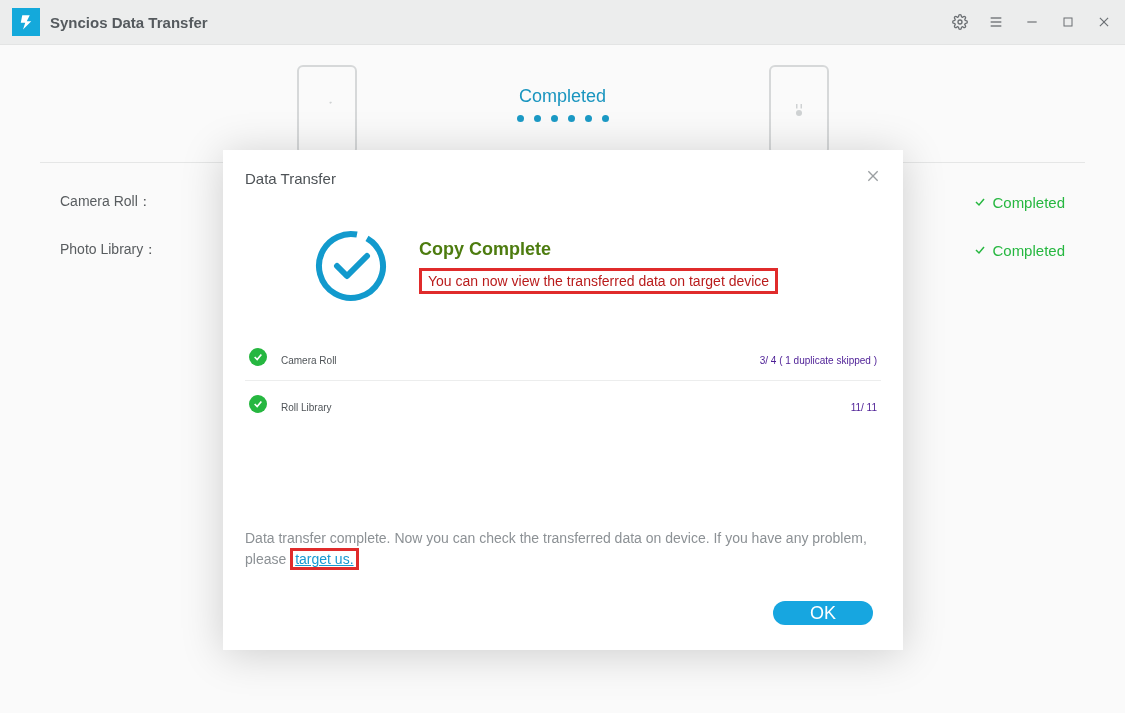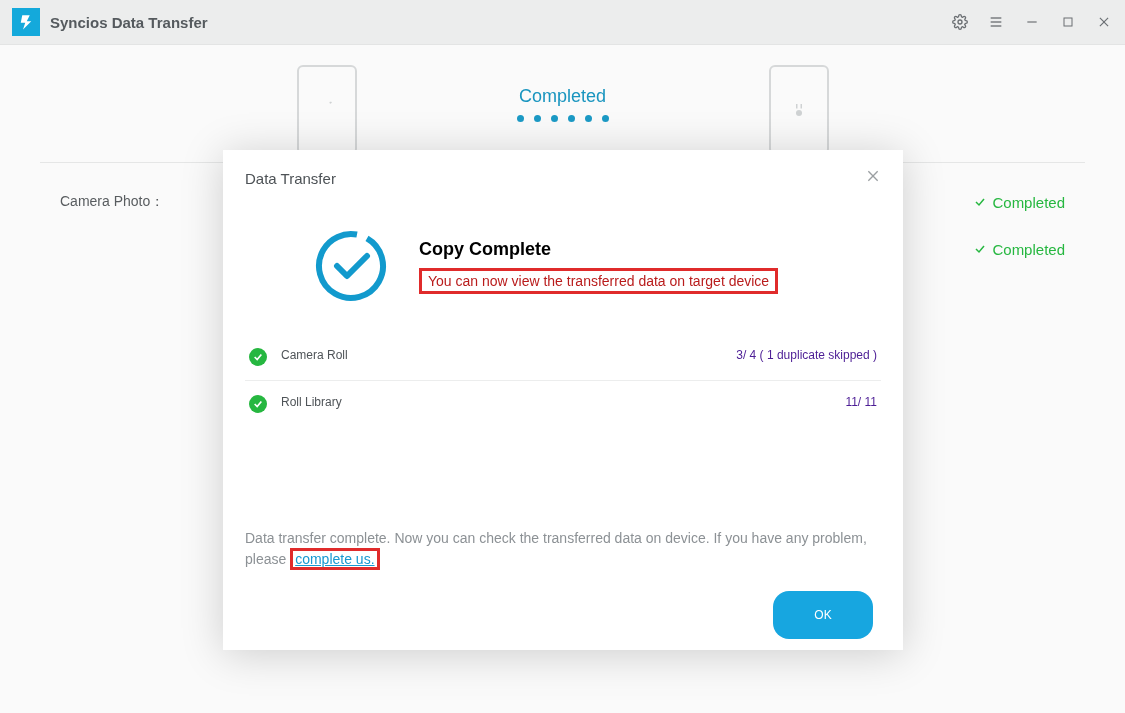--- a/index.html
+++ b/index.html
@@ -25,33 +25,33 @@
   .row .status { margin-left: auto; display:flex; align-items:center; gap:6px; color:#26b740; font-size:15px; }
 
   .overlay { position:absolute; inset:0; background: rgba(220,220,220,0.0); border-radius: 14px; }
   .dialog { position:absolute; left:223px; top:105px; width:680px; height:500px; background:#fff; box-shadow: 0 4px 40px rgba(0,0,0,0.18); }
   .dialog-header { display:flex; align-items:center; padding: 18px 22px 10px 22px; }
   .dialog-title { color:#4d5256; font-size:15px; }
   .dialog-close { margin-left:auto; color:#8a8e91; cursor:pointer; }
 
   .copy-block { display:flex; align-items:center; gap:30px; padding: 30px 30px 20px 90px; }
   .big-check { width:76px; height:76px; position:relative; }
-  .copy-text .heading { color:#000000; font-size:18px; font-weight:700; margin-bottom:8px; }
+  .copy-text .heading { color:#4d7c0f; font-size:18px; font-weight:700; margin-bottom:8px; }
   .copy-text .sub { color:#b91c1c; font-size:14px; padding: 2px 6px; border: 3px solid #e02b2b; display:inline-block; }
 
   .list { margin: 10px 22px 0 22px; }
-  .list-row { display:flex; align-items:flex-start; padding: 14px 4px; font-size:12px; color:#4f5458; border-bottom:1px solid #eceded; }
+  .list-row { display:flex; align-items:flex-end; padding: 14px 4px; font-size:10px; color:#4f5458; border-bottom:1px solid #eceded; }
   .list-row:last-child { border-bottom:none; }
   .ok-badge { width:18px; height:18px; border-radius:50%; background:#26b740; margin-right:14px; display:flex; align-items:center; justify-content:center; }
   .list-row .right { margin-left:auto; color:#4c1d95; }
 
   .footer-text { position:absolute; left:22px; right:22px; bottom: 80px; color:#8c9195; font-size:14px; line-height:1.5; }
   .footer-text .link { color:#1798d1; text-decoration: underline; border: 3px solid #e02b2b; padding: 0 2px; }
 
-  .ok-btn { position:absolute; right:30px; bottom:11px; width:100px; height:48px; border-radius:16px; background:#17a6e0; color:#fff; display:flex; align-items:center; justify-content:center; font-size:12px; cursor:pointer; }
+  .ok-btn { position:absolute; right:30px; bottom:25px; width:100px; height:24px; border-radius:16px; background:#17a6e0; color:#fff; display:flex; align-items:center; justify-content:center; font-size:18px; cursor:pointer; }
 
   .check-badge svg { width:12px; height:12px; }
 </style>
 </head>
 <body>
 
 <div class="titlebar">
   <div class="logo">
     <svg viewBox="0 0 24 24">
         <path d="M7 3 L17 3 L13 11 L19 11 L8 22 L11 13 L5 13 Z" fill="#fff"></path>
@@ -113,30 +113,31 @@
     <div class="device-outline">
       <svg width="18" height="18" viewBox="0 0 24 24" fill="#cfd2d3">
           <rect x="8" y="4" width="2" height="6"></rect>
           <rect x="14" y="4" width="2" height="6"></rect>
           <circle cx="12" cy="16" r="4"></circle>
         </svg>
     </div>
   </div>
 
   <div class="row">
-    <div class="label">Camera Photo：</div>
+    <div class="label">Camera Roll：</div>
     <div class="status">
       <span class="check-badge"><svg viewBox="0 0 24 24" fill="none" stroke="#26b740" stroke-width="3">
             <polyline points="4,12 10,18 20,6"></polyline>
           </svg></span>
       <span>Completed</span>
     </div>
   </div>
 
   <div class="row">
+    <div class="label">Photo Library：</div>
     <div class="status">
       <span class="check-badge"><svg viewBox="0 0 24 24" fill="none" stroke="#26b740" stroke-width="3">
             <polyline points="4,12 10,18 20,6"></polyline>
           </svg></span>
       <span>Completed</span>
     </div>
   </div>
 
   <div class="overlay">
     <div class="dialog">
@@ -178,20 +179,20 @@
               <svg viewBox="0 0 24 24" width="10" height="10" fill="none" stroke="#fff" stroke-width="4">
                 <polyline points="4,12 10,18 20,6"></polyline>
               </svg>
             </div>
           <span>Roll Library</span>
           <span class="right">11/ 11</span>
         </div>
       </div>
 
       <div class="footer-text">
-        <span>Data transfer complete. Now you can check the transferred data on device. If you have any problem, please </span><a href="#" class="link">complete us.</a>
+        <span>Data transfer complete. Now you can check the transferred data on device. If you have any problem, please </span><a href="#" class="link">target us.</a>
       </div>
 
       <div class="ok-btn">OK</div>
     </div>
   </div>
 
 </div>
 
 </body></html>

